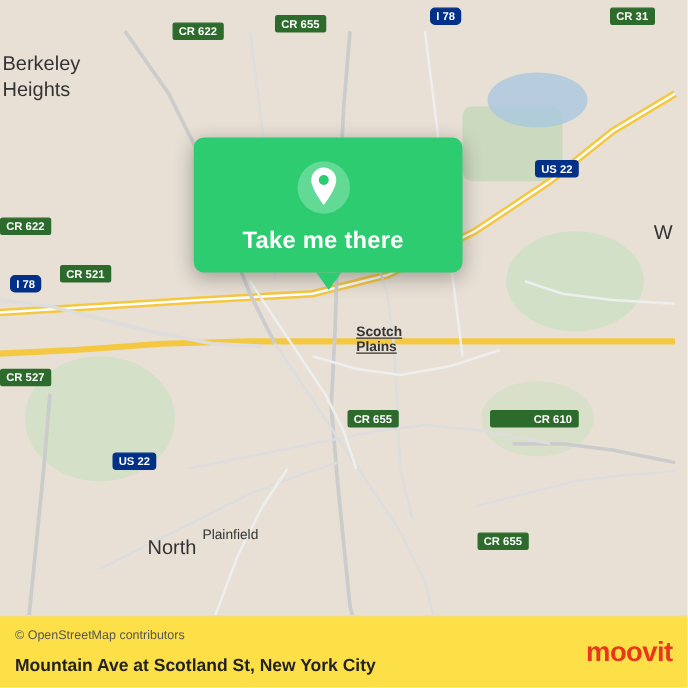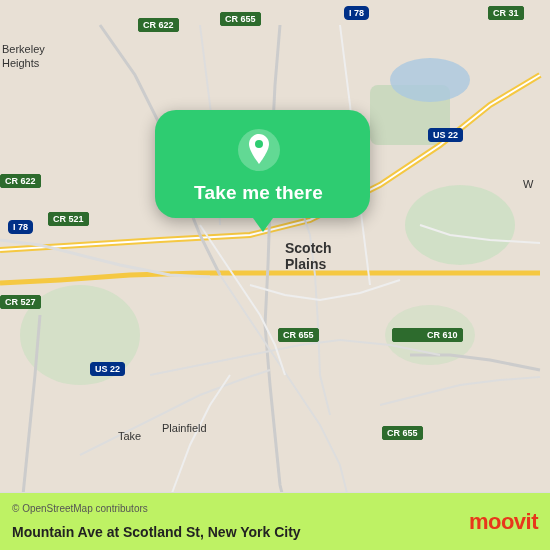--- a/index.html
+++ b/index.html
@@ -29,21 +29,21 @@
       height: 100%;
     }
 
     
     .popup-card {
       position: absolute;
       top: 110px;
       left: 155px;
       width: 215px;
       background: #2ecc71;
-      border-radius: 21px;
+      border-radius: 8px;
       display: flex;
       flex-direction: column;
       align-items: center;
       padding: 18px 28px 14px 20px;
       box-shadow: 0 4px 16px rgba(0,0,0,0.3);
       z-index: 10;
     }
 
     .popup-card::after {
       content: '';
@@ -69,21 +69,21 @@
       text-align: center;
       letter-spacing: 0.2px;
     }
 
     
     .bottom-bar {
       position: absolute;
       bottom: 0;
       left: 0;
       width: 100%;
-      background: #bef264;
+      background: #fde047;
       padding: 10px 12px 10px 12px;
       display: flex;
       align-items: center;
       justify-content: space-between;
       border-top: 1px solid #ddd;
       z-index: 20;
     }
 
     .bottom-left {
       display: flex;
@@ -111,21 +111,21 @@
     .moovit-text {
       font-size: 22px;
       font-weight: 800;
       color: #e8371b;
       letter-spacing: -0.5px;
     }
 
     
     .map-label {
       position: absolute;
-      font-size: 11px;
+      font-size: 16px;
       color: #333;
       font-weight: 500;
       white-space: nowrap;
       z-index: 5;
       pointer-events: none;
     }
 
     .shield-label {
       position: absolute;
       background: #fff;
@@ -200,22 +200,22 @@
     <polyline points="340,0 345,40 350,80 355,130 360,180 365,220 370,260" stroke="#eee" stroke-width="2" fill="none"></polyline>
 
     <polyline points="420,200 450,210 490,215 540,218" stroke="#eee" stroke-width="2" fill="none"></polyline>
 
     <polyline points="380,380 420,370 460,360 500,355 540,352" stroke="#ddd" stroke-width="2" fill="none"></polyline>
 
     <polyline points="250,260 285,270 320,275 360,268 400,255" stroke="#eee" stroke-width="2" fill="none"></polyline>
   </svg>
 
   <div class="map-label" style="top:42px;left:2px;line-height:1.3;">Berkeley<br>Heights</div>
-  <div class="map-label" style="top:240px;left:285px;font-size:14px;font-weight:600;">Scotch<br>Plains</div>
-  <div class="map-label" style="top:430px;left:118px;">Take</div>
+  <div class="map-label" style="top:260px;left:285px;font-size:11px;font-weight:600;text-decoration:underline;">Scotch<br>Plains</div>
+  <div class="map-label" style="top:430px;left:118px;">North</div>
   <div class="map-label" style="top:422px;left:162px;font-size:11px;">Plainfield</div>
   <div class="map-label" style="top:178px;left:523px;">W</div>
 
   <div class="shield-label green-shield" style="top:18px;left:138px;">CR 622</div>
 
   <div class="shield-label green-shield" style="top:174px;left:0px;">CR 622</div>
 
   <div class="shield-label blue-shield" style="top:6px;left:344px;">I 78</div>
 
   <div class="shield-label blue-shield" style="top:220px;left:8px;">I 78</div>

